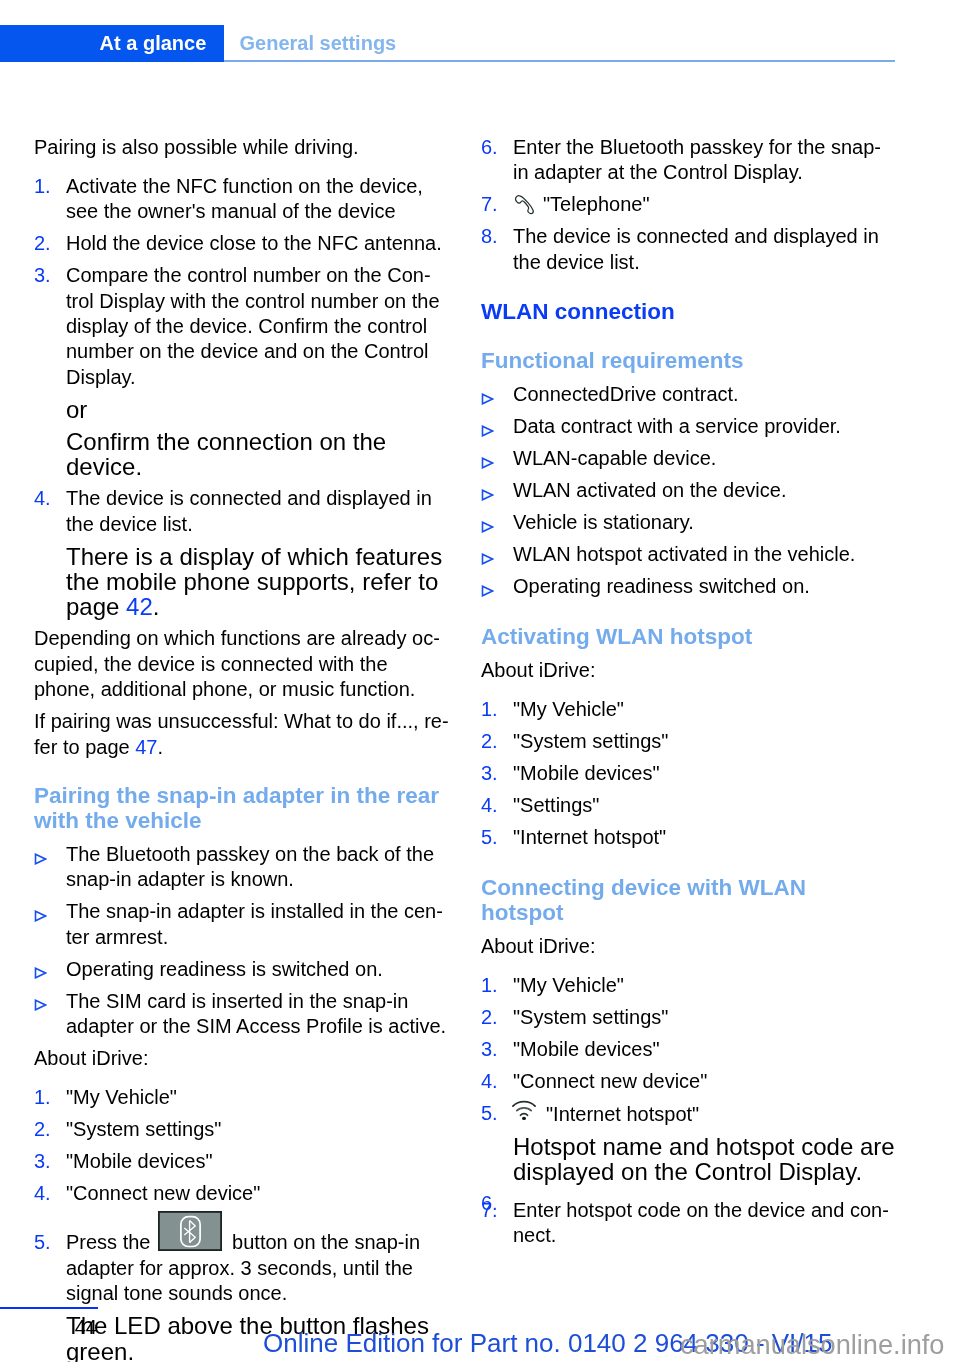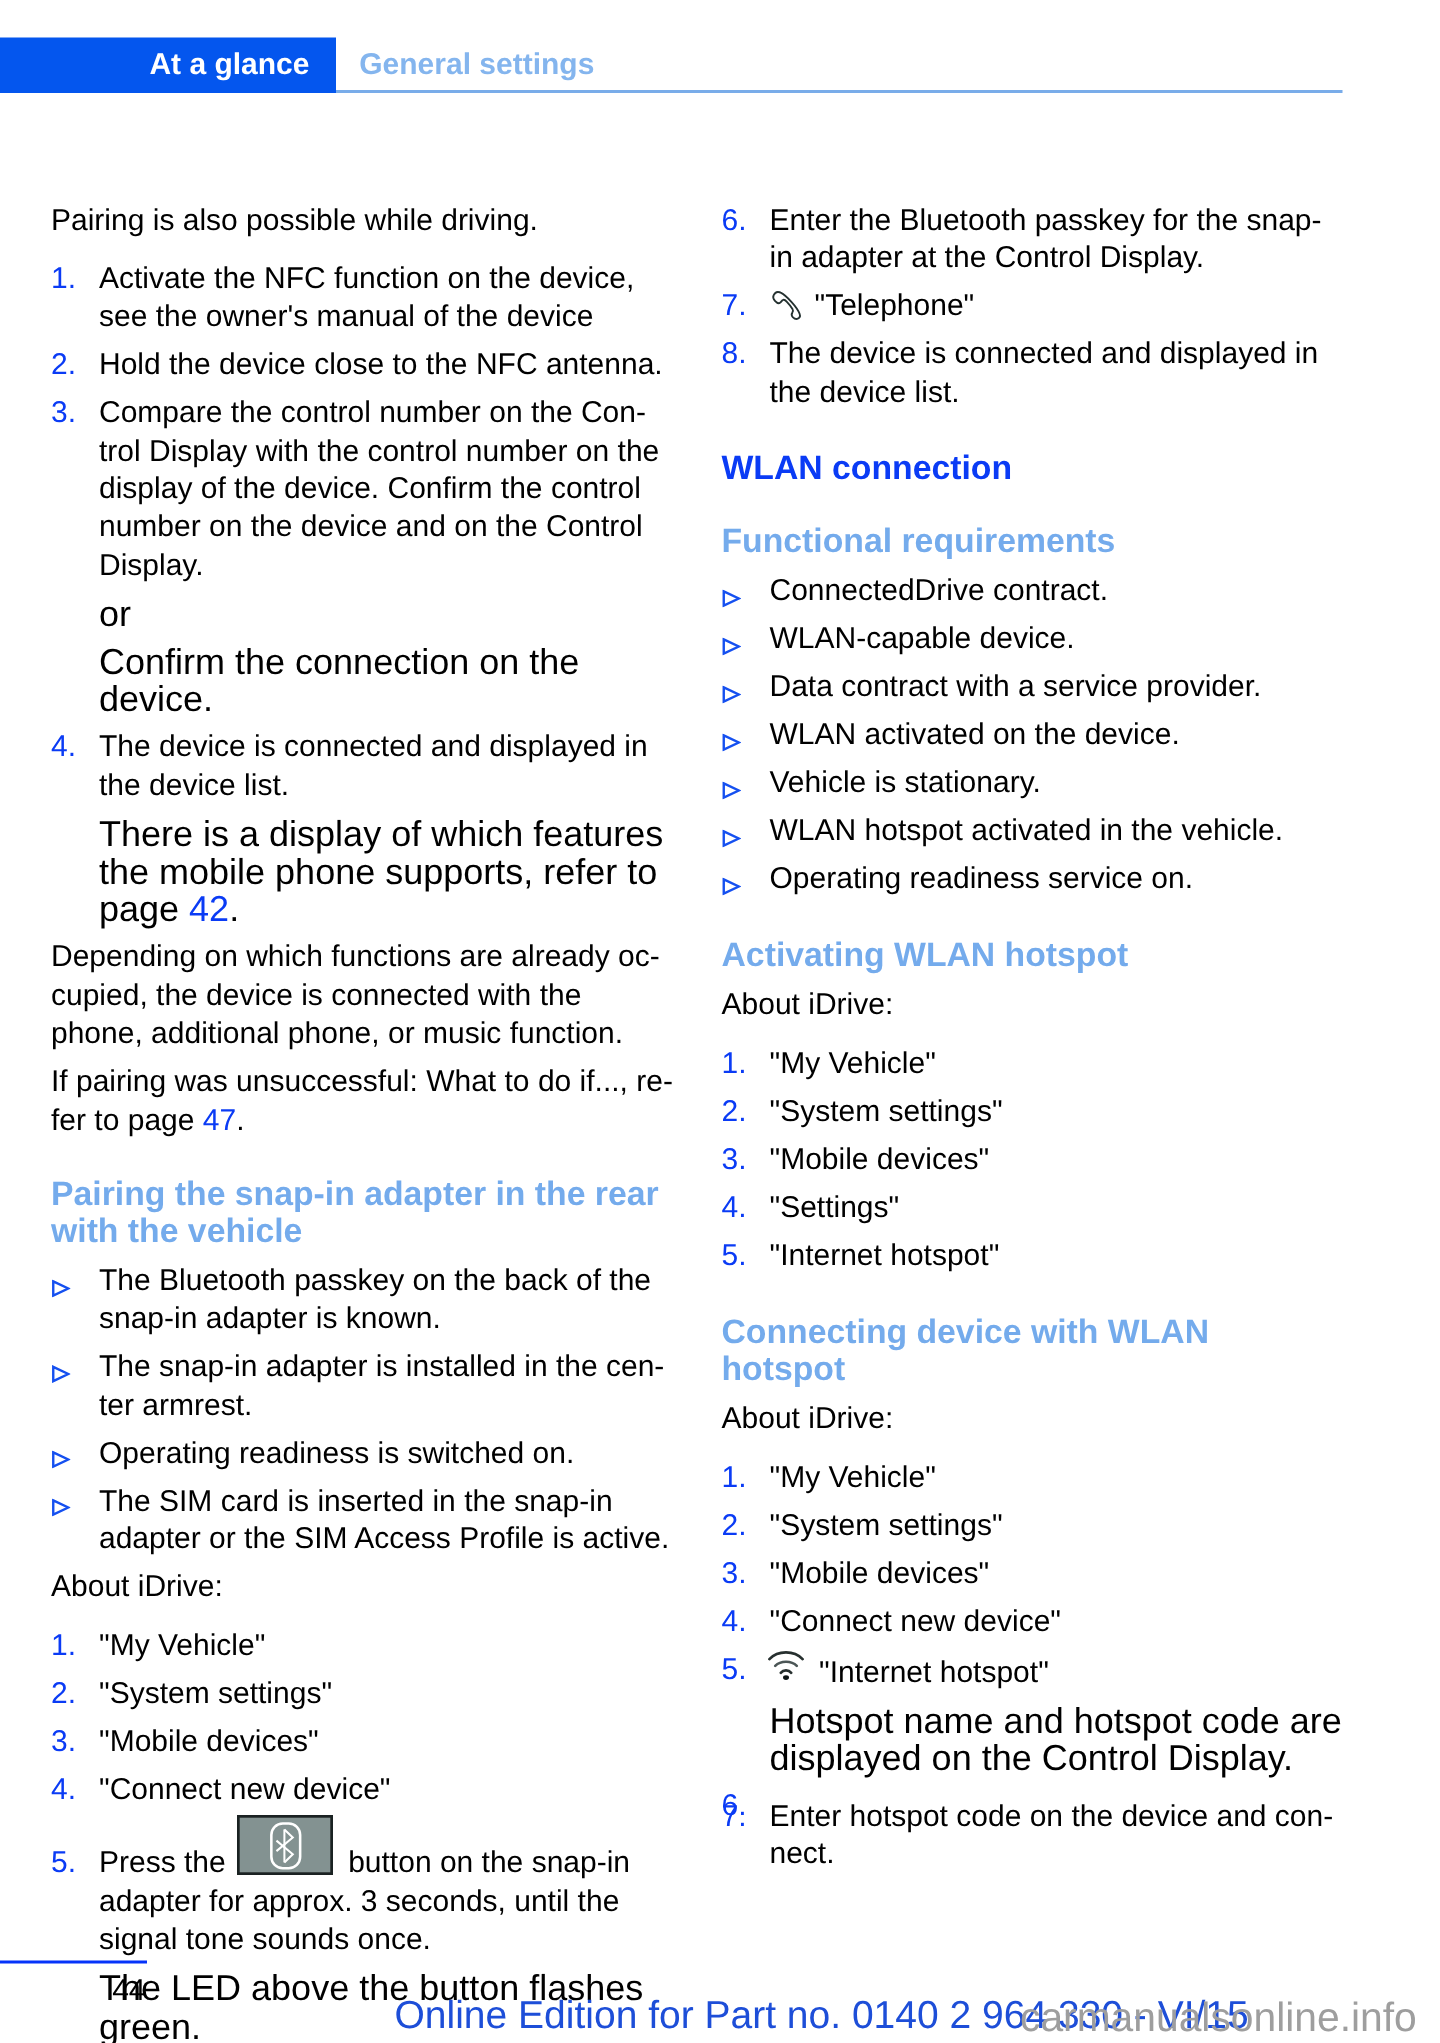--- a/index.html
+++ b/index.html
@@ -181,36 +181,36 @@
 
     <h2 class="h2">WLAN connection</h2>
     <h3 class="h3">Functional requirements</h3>
 
     <div class="list">
       <div class="li"><span class="mk tri"><svg viewBox="0 0 13 12" width="13" height="12">
               <path d="M1.5 1.2 L11.5 6 L1.5 10.8 Z" fill="none" stroke="#1550f0" stroke-width="1.6" stroke-linejoin="miter"></path>
             </svg></span><span>ConnectedDrive contract.</span></div>
       <div class="li"><span class="mk tri"><svg viewBox="0 0 13 12" width="13" height="12">
               <path d="M1.5 1.2 L11.5 6 L1.5 10.8 Z" fill="none" stroke="#1550f0" stroke-width="1.6" stroke-linejoin="miter"></path>
+            </svg></span><span>Data contract with a service provider.</span></div>
+      <div class="li"><span class="mk tri"><svg viewBox="0 0 13 12" width="13" height="12">
+              <path d="M1.5 1.2 L11.5 6 L1.5 10.8 Z" fill="none" stroke="#1550f0" stroke-width="1.6" stroke-linejoin="miter"></path>
             </svg></span><span>WLAN-capable device.</span></div>
       <div class="li"><span class="mk tri"><svg viewBox="0 0 13 12" width="13" height="12">
               <path d="M1.5 1.2 L11.5 6 L1.5 10.8 Z" fill="none" stroke="#1550f0" stroke-width="1.6" stroke-linejoin="miter"></path>
-            </svg></span><span>Data contract with a service provider.</span></div>
-      <div class="li"><span class="mk tri"><svg viewBox="0 0 13 12" width="13" height="12">
-              <path d="M1.5 1.2 L11.5 6 L1.5 10.8 Z" fill="none" stroke="#1550f0" stroke-width="1.6" stroke-linejoin="miter"></path>
             </svg></span><span>WLAN activated on the device.</span></div>
       <div class="li"><span class="mk tri"><svg viewBox="0 0 13 12" width="13" height="12">
               <path d="M1.5 1.2 L11.5 6 L1.5 10.8 Z" fill="none" stroke="#1550f0" stroke-width="1.6" stroke-linejoin="miter"></path>
             </svg></span><span>Vehicle is stationary.</span></div>
       <div class="li"><span class="mk tri"><svg viewBox="0 0 13 12" width="13" height="12">
               <path d="M1.5 1.2 L11.5 6 L1.5 10.8 Z" fill="none" stroke="#1550f0" stroke-width="1.6" stroke-linejoin="miter"></path>
             </svg></span><span>WLAN hotspot activated in the vehicle.</span></div>
       <div class="li"><span class="mk tri"><svg viewBox="0 0 13 12" width="13" height="12">
               <path d="M1.5 1.2 L11.5 6 L1.5 10.8 Z" fill="none" stroke="#1550f0" stroke-width="1.6" stroke-linejoin="miter"></path>
-            </svg></span><span>Operating readiness service on.</span></div>
+            </svg></span><span>Operating readiness switched on.</span></div>
     </div>
 
     <h3 class="h3">Activating WLAN hotspot</h3>
     <p class="para">About iDrive:</p>
 
     <div class="list gaptop">
       <div class="li"><span class="mk">1.</span><span>"My Vehicle"</span></div>
       <div class="li"><span class="mk">2.</span><span>"System settings"</span></div>
       <div class="li"><span class="mk">3.</span><span>"Mobile devices"</span></div>
       <div class="li"><span class="mk">4.</span><span>"Settings"</span></div>

